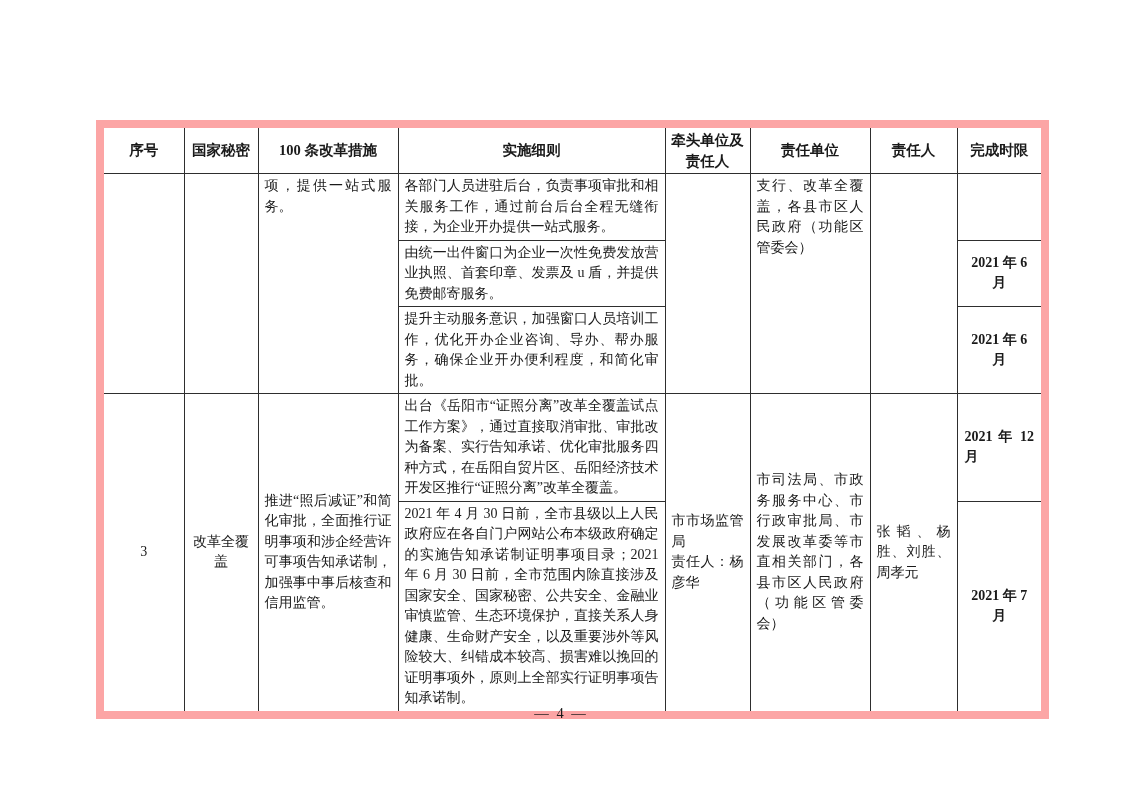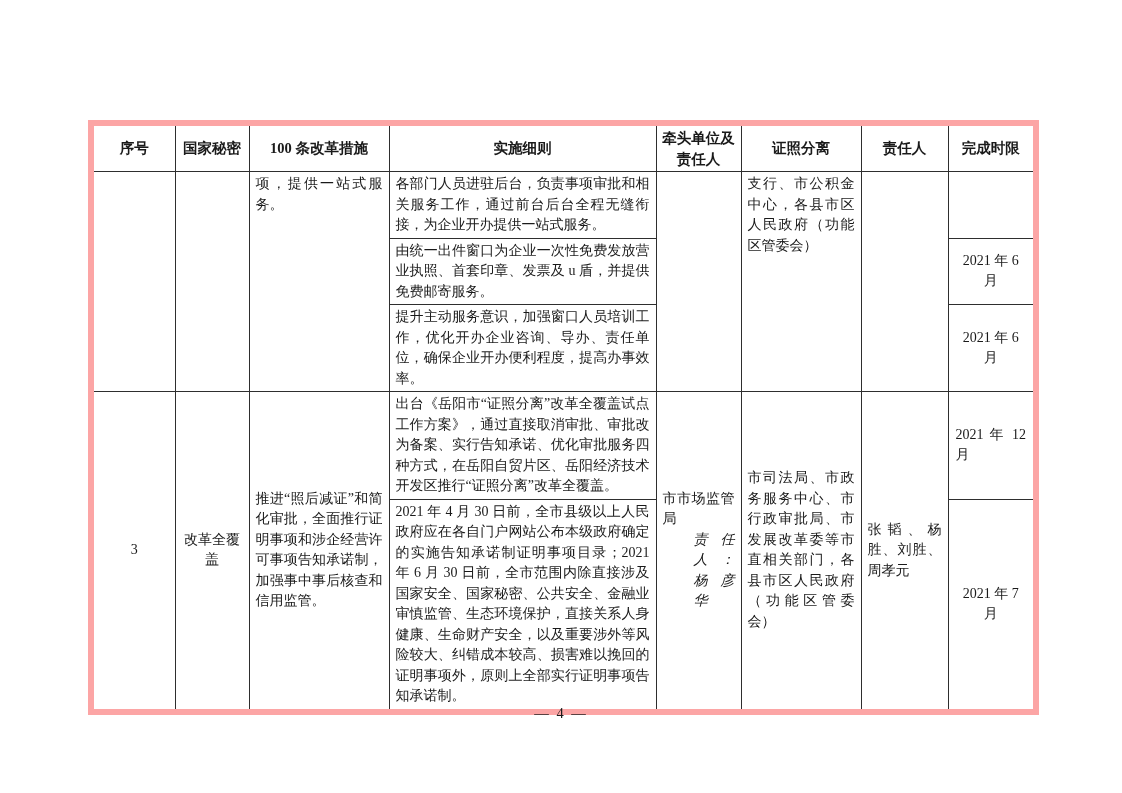--- a/index.html
+++ b/index.html
@@ -8,26 +8,26 @@
     position: relative;
     width: 1122px;
     height: 793px;
     background: #ffffff;
     font-family: "Liberation Serif", "DejaVu Serif", serif;
     color: #1a1a1a;
     overflow: hidden;
   }
   table.doc {
     position: absolute;
-    left: 88px;
+    left: 96px;
     top: 120px;
     width: 945px;
     border-collapse: collapse;
     table-layout: fixed;
-    border: 6px solid #fca5a5;
+    border: 8px solid #fca5a5;
   }
   table.doc th, table.doc td {
     border: 1px solid #2e2e2e;
     font-size: 14px;
     line-height: 20.5px;
     padding: 2px 6px;
     overflow: hidden;
     word-break: break-all;
   }
   table.doc th {
@@ -70,28 +70,27 @@
     font-size: 13px;
     padding: 2px 4px;
   }
   td.lead { padding: 2px 6px; }
   .lead-unit {
     font-weight: normal;
     text-align: justify;
     text-justify: inter-ideograph;
   }
   .lead-person {
-    font-style: italic;
     text-align: justify;
     text-justify: inter-ideograph;
-    margin-left: 31px;
   }
   td.deadline {
     text-align: center;
     vertical-align: middle;
+    font-weight: bold;
   }
   td.deadline.justify {
     text-align: justify;
     text-justify: inter-ideograph;
     padding: 2px 7px;
   }
   .page-number {
     position: absolute;
     top: 705px;
     left: 0;
@@ -119,43 +118,43 @@
       <col style="width:88px">
     </colgroup>
 
     <tbody>
         <tr class="h-header">
       <th>序号</th>
       <th>国家秘密</th>
       <th>100 条改革措施</th>
       <th>实施细则</th>
       <th>牵头单位及责任人</th>
-      <th>证照分离</th>
+      <th>责任单位</th>
       <th>责任人</th>
       <th>完成时限</th>
     </tr>
 
     <tr class="h-r1">
       <td rowspan="3" class="center"></td>
       <td rowspan="3" class="center"></td>
       <td rowspan="3" class="measure v-top">项，提供一站式服务。</td>
       <td class="detail">各部门人员进驻后台，负责事项审批和相关服务工作，通过前台后台全程无缝衔接，为企业开办提供一站式服务。</td>
       <td rowspan="3" class="lead v-mid"></td>
-      <td rowspan="3" class="unit v-top">支行、市公积金中心，各县市区人民政府（功能区管委会）</td>
+      <td rowspan="3" class="unit v-top">支行、改革全覆盖，各县市区人民政府（功能区管委会）</td>
       <td rowspan="3" class="person v-mid"></td>
       <td class="deadline"></td>
     </tr>
 
     <tr class="h-r2">
       <td class="detail">由统一出件窗口为企业一次性免费发放营业执照、首套印章、发票及 u 盾，并提供免费邮寄服务。</td>
       <td class="deadline">2021 年 6 月</td>
     </tr>
 
     <tr class="h-r3">
-      <td class="detail">提升主动服务意识，加强窗口人员培训工作，优化开办企业咨询、导办、责任单位，确保企业开办便利程度，提高办事效率。</td>
+      <td class="detail">提升主动服务意识，加强窗口人员培训工作，优化开办企业咨询、导办、帮办服务，确保企业开办便利程度，和简化审批。</td>
       <td class="deadline">2021 年 6 月</td>
     </tr>
 
     <tr class="h-r4">
       <td rowspan="2" class="center">3</td>
       <td rowspan="2" class="center">改革全覆盖</td>
       <td rowspan="2" class="measure v-mid">推进“照后减证”和简化审批，全面推行证明事项和涉企经营许可事项告知承诺制，加强事中事后核查和信用监管。</td>
       <td class="detail">出台《岳阳市“证照分离”改革全覆盖试点工作方案》，通过直接取消审批、审批改为备案、实行告知承诺、优化审批服务四种方式，在岳阳自贸片区、岳阳经济技术开发区推行“证照分离”改革全覆盖。</td>
       <td rowspan="2" class="lead v-mid">
         <div class="lead-unit">市市场监管局</div>

